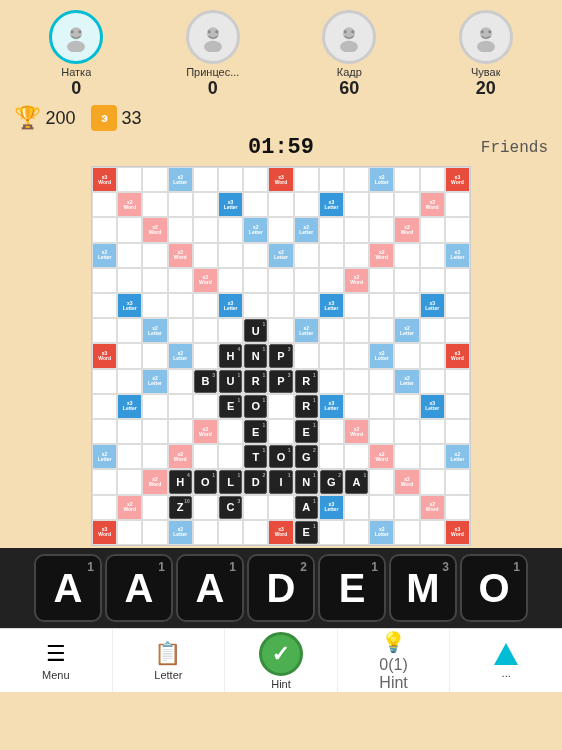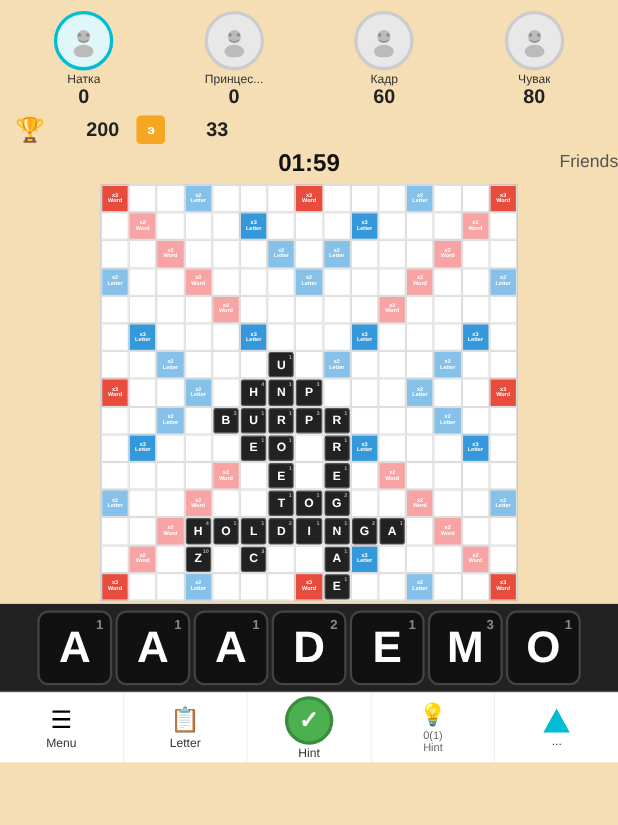--- a/index.html
+++ b/index.html
@@ -80,41 +80,41 @@
       border-radius: 4px;
       display: flex;
       align-items: center;
       justify-content: center;
       font-size: 12px;
       color: white;
       font-weight: bold;
     }
     .stat-num {
       font-size: 18px;
-      font-weight: bold;
+      font-weight: normal;
       color: #222;
-      margin-left: 33px;
     }
 
     
     .timer-row {
       display: flex;
       justify-content: center;
       align-items: center;
       position: relative;
       padding: 2px 14px;
+      font-family: Liberation Mono, monospace;
     }
     .timer-text {
       font-size: 22px;
       font-weight: bold;
       color: #111;
     }
     .friends-text {
       position: absolute;
-      right: 0;
+      right: 14px;
       font-size: 16px;
       color: #555;
     }
 
     
     .board-container {
       padding: 4px 8px 2px;
       display: flex;
       justify-content: center;
     }
@@ -219,21 +219,21 @@
     }
     .nav-item:last-child { border-right: none; }
     .nav-icon {
       font-size: 22px;
     }
     .nav-label {
       font-size: 11px;
       color: #333;
     }
     .nav-badge {
-      font-size: 10px;
+      font-size: 16px;
       color: #666;
     }
 
     
     .turn-circle {
       width: 44px;
       height: 44px;
       border-radius: 50%;
       background: #4caf50;
       display: flex;
@@ -307,21 +307,21 @@
       <div class="player-avatar">
         <svg viewBox="0 0 40 40" fill="none" xmlns="http://www.w3.org/2000/svg">
           <circle cx="20" cy="15" r="8" fill="#bbb"></circle>
           <ellipse cx="20" cy="33" rx="12" ry="8" fill="#bbb"></ellipse>
           <circle cx="15" cy="13" r="2" fill="#888"></circle>
           <circle cx="25" cy="13" r="2" fill="#888"></circle>
           <path d="M14 19 Q20 24 26 19" stroke="#888" stroke-width="1.5" fill="none"></path>
         </svg>
       </div>
       <div class="player-name">Чувак</div>
-      <div class="player-score">80</div>
+      <div class="player-score">20</div>
     </div>
   </div>
 
 <div class="stats-row">
   <div class="trophy-item">
     <span class="trophy-icon">🏆</span>
     <span class="stat-num">200</span>
   </div>
   <div class="star-item">
     <div class="star-icon">

